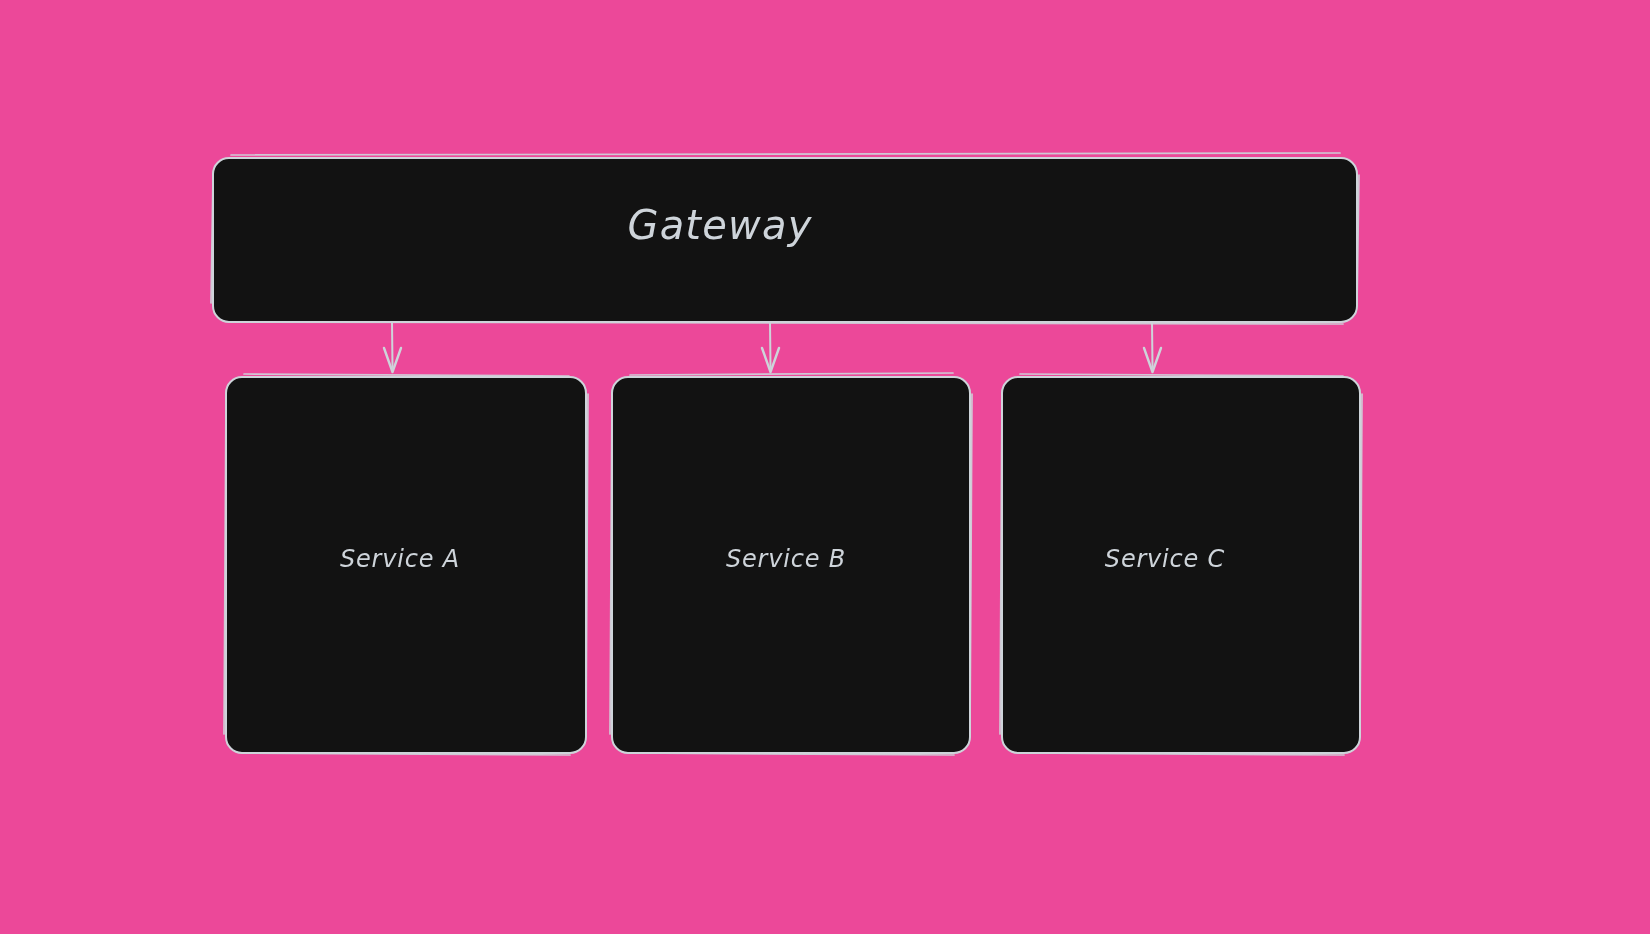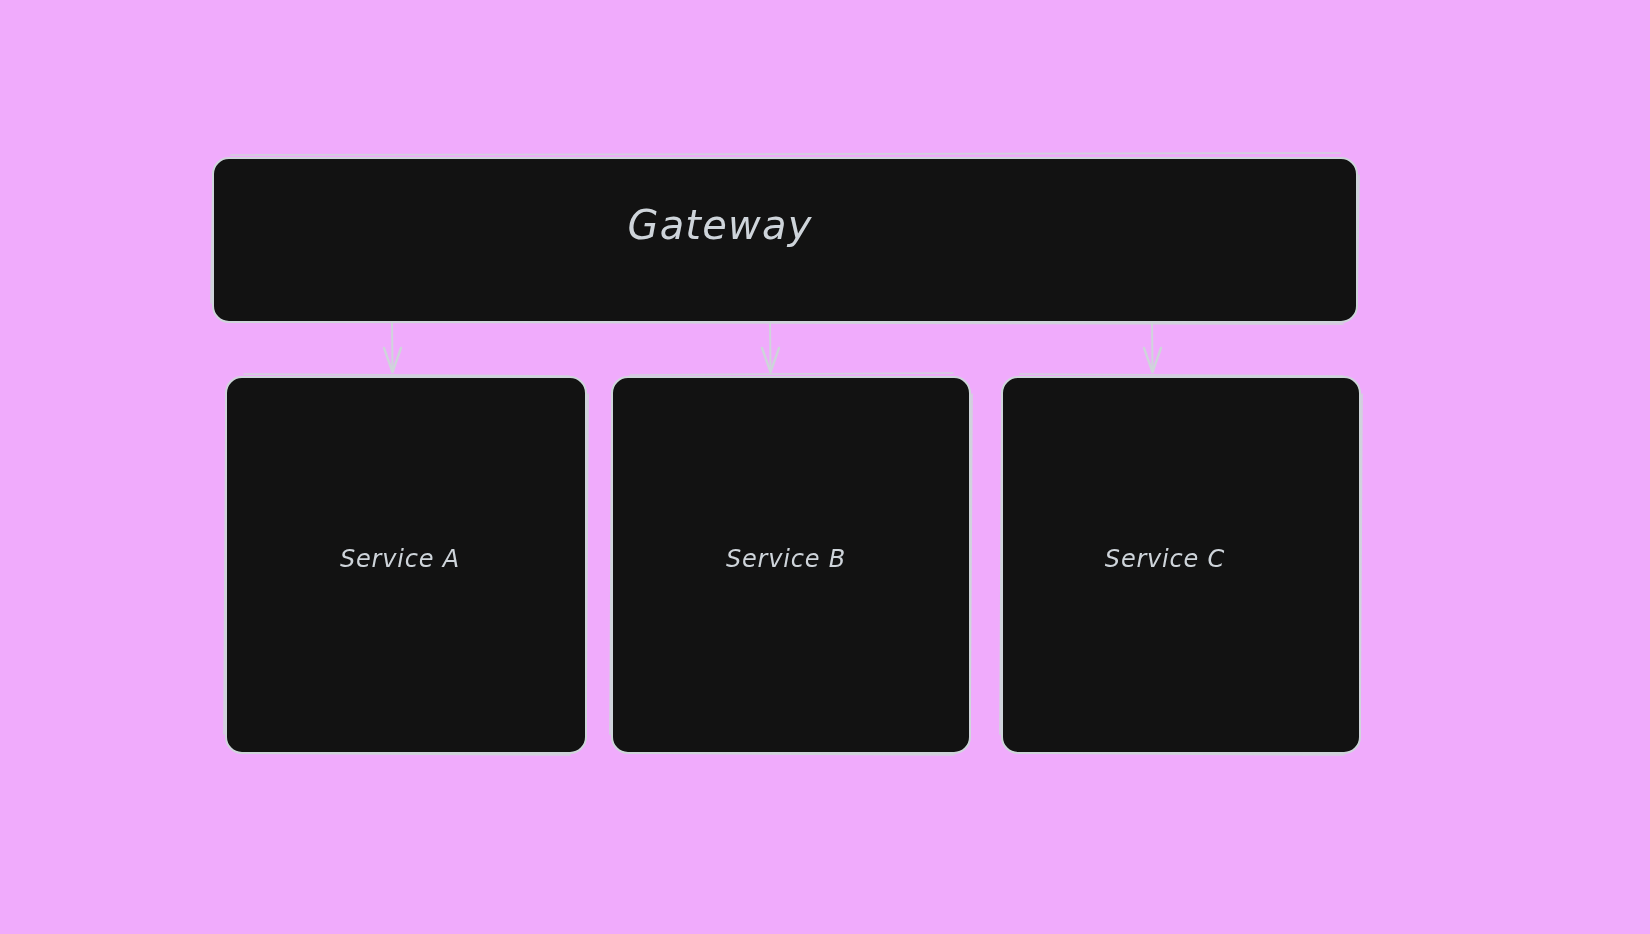--- a/index.html
+++ b/index.html
@@ -67,21 +67,21 @@
     letter-spacing: 1.2px;
   }
   .label-leaf {
     font-size: 24px;
     letter-spacing: 0.8px;
   }
 </style>
 </head>
 <body style="background: rgb(18, 18, 18);">
 
-<div id="stage" style="background: #f0abfc;">
+<div id="stage" style="background: #ec4899;">
   <svg id="diagram-svg" viewBox="0 0 1650 934" xmlns="http://www.w3.org/2000/svg">
 
     <g>
       <rect class="node-shape" x="213" y="158" width="1144" height="164" rx="16" ry="16" style="stroke: rgb(206, 212, 218); fill: rgb(18, 18, 18);"></rect>
 
       <path class="node-shape-sketch" d="M 231 155 L 1340 153 M 1359 175 L 1357 305 M 1343 324 L 229 322 M 211 303 L 213 177" style="stroke: rgb(206, 212, 218);"></path>
       <text class="node-label label-root" x="720" y="228" style="fill: rgb(206, 212, 218);">Gateway</text>
     </g>
 
     <g>

